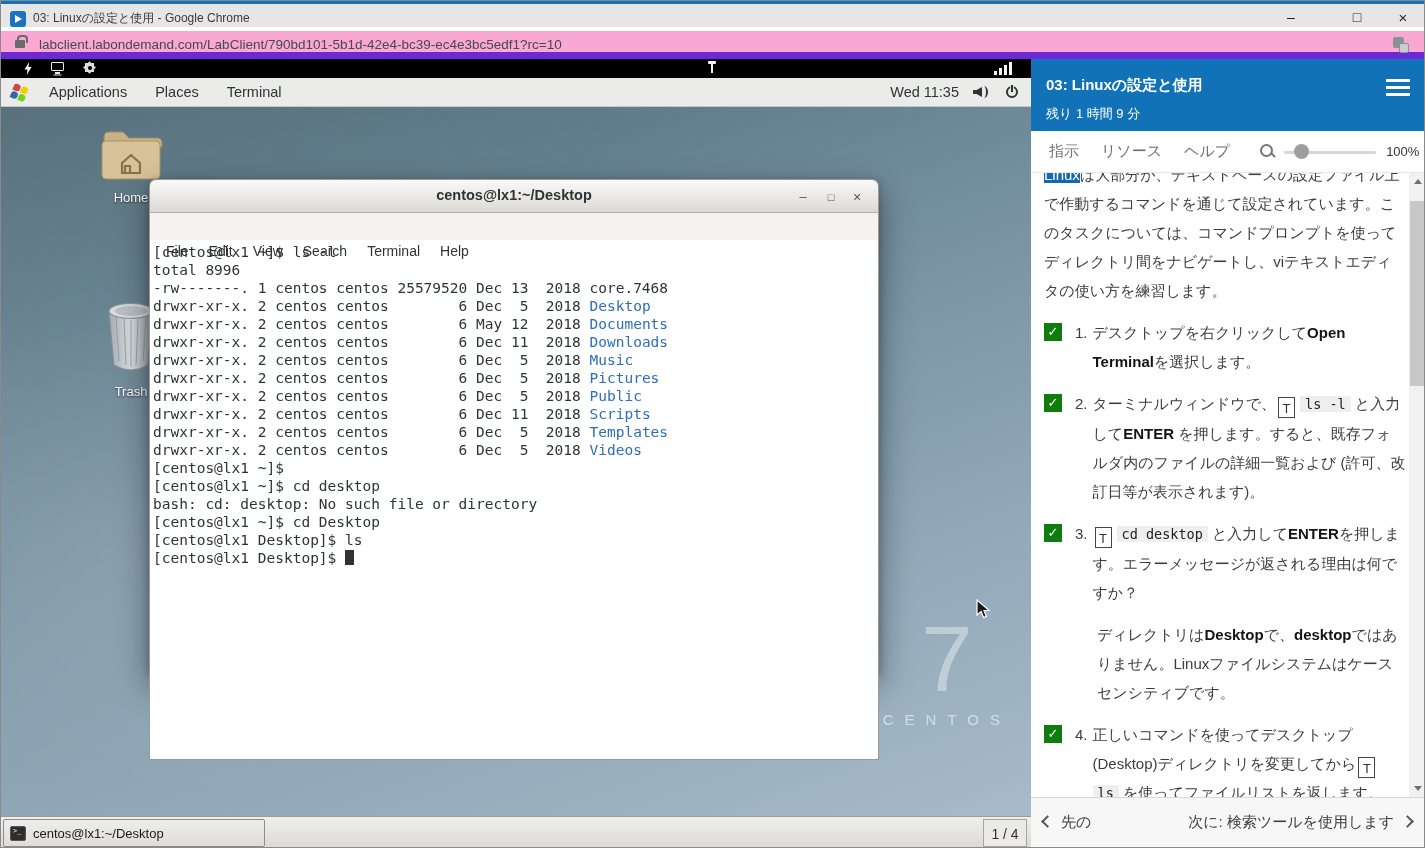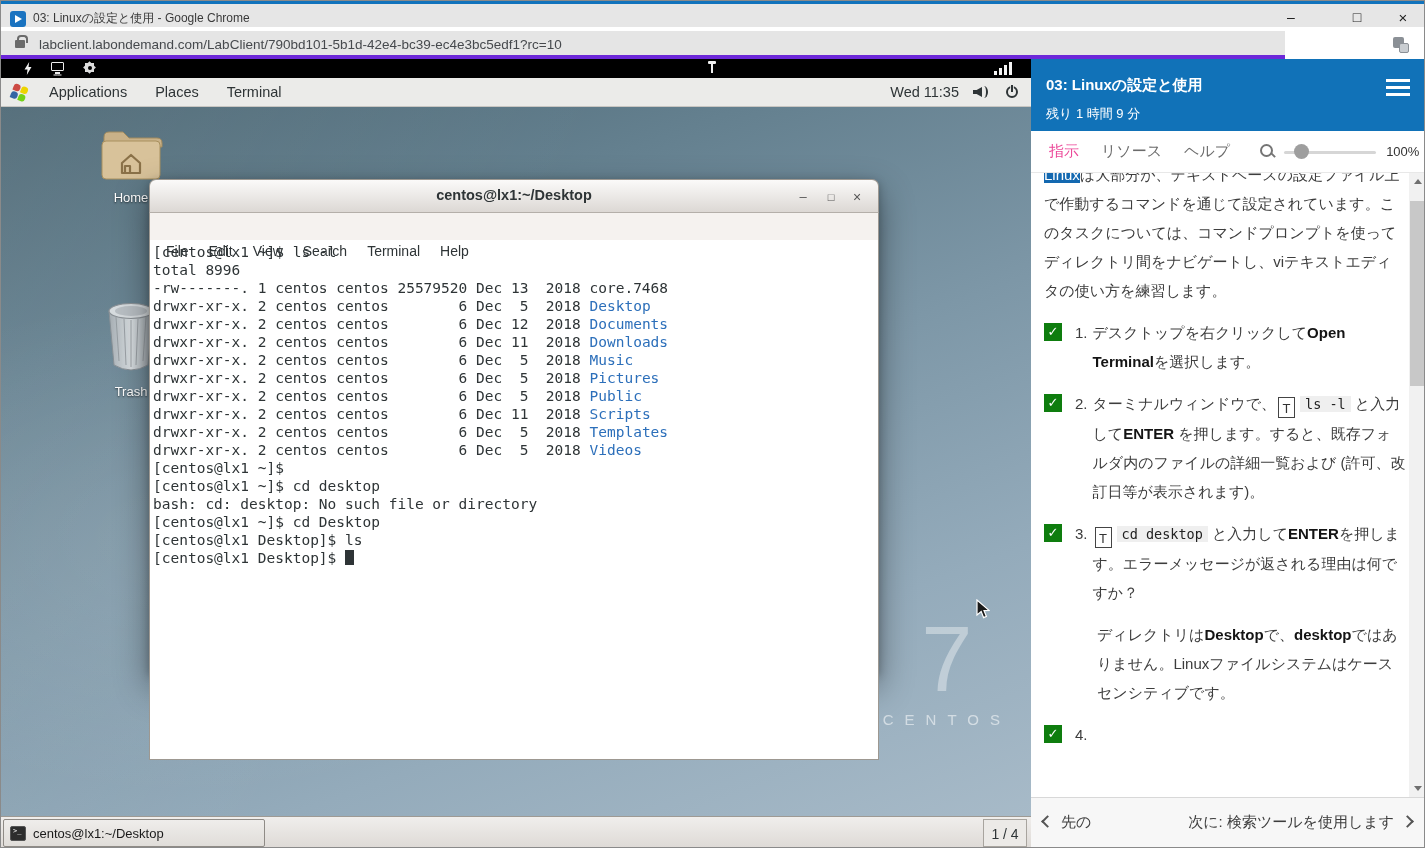--- a/index.html
+++ b/index.html
@@ -9,21 +9,21 @@
 
   
   #titlebar { position:absolute; left:0; top:0; width:1425px; height:26px; background:#e6e6e6; border-top:3px solid #1173bc; }
   #titlebar .fav { position:absolute; left:9px; top:7px; width:16px; height:16px; background:#1a73c0; border-radius:3px; }
   #titlebar .fav::after { content:""; position:absolute; left:5px; top:4px; border-left:7px solid #fff; border-top:4px solid transparent; border-bottom:4px solid transparent; }
   #titlebar .wt { position:absolute; left:32px; top:6px; font-size:12px; color:#3a3a3a; white-space:nowrap; }
   .winbtn { position:absolute; top:0; width:44px; height:27px; text-align:center; line-height:27px; font-size:14px; color:#222; }
   #tb-min { left:1268px; } #tb-max { left:1334px; } #tb-close { left:1380px; font-size:15px; }
 
   
-  #addressbar { position:absolute; left:0; top:30px; width:1284px; height:28px; background:#e5e5e5; border-bottom:4px solid #6d28d9; }
+  #addressbar { position:absolute; left:0; top:30px; width:1425px; height:28px; background:#f9a8d4; border-bottom:7px solid #6d28d9; }
   .lock { position:absolute; left:14px; top:9px; width:10px; height:8px; background:#6b6b6b; border-radius:1px; }
   .lock::before { content:""; position:absolute; left:1.5px; top:-5px; width:7px; height:6px; border:2px solid #6b6b6b; border-bottom:none; border-radius:4px 4px 0 0; }
   #addressbar .url { position:absolute; left:38px; top:6px; font-size:13.5px; color:#46494d; white-space:nowrap; }
   .translate-ic { position:absolute; left:1392px; top:6px; width:16px; height:16px; }
   .translate-ic .sq1 { position:absolute; left:0; top:0; width:11px; height:11px; background:#8b9096; border-radius:2px; }
   .translate-ic .sq2 { position:absolute; left:6px; top:6px; width:10px; height:10px; background:#c9cdd1; border:1px solid #8b9096; border-radius:2px; }
 
   
   #remote { position:absolute; left:0; top:58px; width:1030px; height:790px; }
 
@@ -103,21 +103,21 @@
   #panel-header { position:absolute; left:0; top:0; width:395px; height:80px; background:#1172b8; color:#fff; }
   #panel-header .ptitle { position:absolute; left:15px; top:17px; font-size:15px; font-weight:700; }
   #panel-header .premain { position:absolute; left:15px; top:46px; font-size:13px; }
   .hamburger { position:absolute; right:16px; top:20px; width:24px; height:17px; }
   .hamburger i { position:absolute; left:0; width:24px; height:2.5px; background:#fff; }
   .hamburger i:nth-child(1){top:0;} .hamburger i:nth-child(2){top:7px;} .hamburger i:nth-child(3){top:14px;}
 
   #panel-tabs { position:absolute; left:0; top:72px; width:395px; height:42px; background:#fff; display:flex; align-items:center; border-bottom:1px solid #e8e8e8; }
   #tabs-list { display:flex; }
   #tabs-list .tab { font-size:15px; color:#6b6b6b; margin-left:14px; padding:0 4px; }
-  #tabs-list .tab.active { color:#ec4899; }
+  #tabs-list .tab.active { color:#737373; }
   .mag { position:relative; width:16px; height:16px; margin-left:26px; }
   .mag::before { content:""; position:absolute; left:0; top:0; width:9px; height:9px; border:2px solid #757575; border-radius:50%; }
   .mag::after { content:""; position:absolute; left:10px; top:10px; width:6px; height:2px; background:#757575; transform:rotate(45deg); }
   .zoom-slider { position:relative; width:92px; height:16px; margin-left:8px; }
   .zoom-slider .track { position:absolute; left:0; top:7px; width:92px; height:3px; background:#d6d6d6; border-radius:2px; }
   .zoom-slider .thumb { position:absolute; left:10px; top:0px; width:15px; height:15px; background:#9e9e9e; border-radius:50%; }
   .zoom-pct { margin-left:10px; font-size:13px; color:#333; }
 
   #panel-content { position:absolute; left:0; top:114px; width:395px; height:624px; background:#fff; overflow:hidden; }
   #panel-text { position:absolute; left:13px; top:-13px; width:362px; font-size:15px; line-height:29px; color:#3d3d3d; }
@@ -252,21 +252,21 @@
             <span>View</span>
             <span>Search</span>
             <span>Terminal</span>
             <span>Help</span>
           </div>
         <div id="term-body">
             <div class="tline"><span>[centos@lx1 ~]$ ls -l</span></div>
             <div class="tline"><span>total 8996</span></div>
             <div class="tline"><span>-rw-------. 1 centos centos 25579520 Dec 13  2018 core.7468</span></div>
             <div class="tline"><span>drwxr-xr-x. 2 centos centos        6 Dec  5  2018 </span><span class="dir">Desktop</span></div>
-            <div class="tline"><span>drwxr-xr-x. 2 centos centos        6 Dec 12  2018 </span><span class="dir">Documents</span></div>
+            <div class="tline"><span>drwxr-xr-x. 2 centos centos        6 May 12  2018 </span><span class="dir">Documents</span></div>
             <div class="tline"><span>drwxr-xr-x. 2 centos centos        6 Dec 11  2018 </span><span class="dir">Downloads</span></div>
             <div class="tline"><span>drwxr-xr-x. 2 centos centos        6 Dec  5  2018 </span><span class="dir">Music</span></div>
             <div class="tline"><span>drwxr-xr-x. 2 centos centos        6 Dec  5  2018 </span><span class="dir">Pictures</span></div>
             <div class="tline"><span>drwxr-xr-x. 2 centos centos        6 Dec  5  2018 </span><span class="dir">Public</span></div>
             <div class="tline"><span>drwxr-xr-x. 2 centos centos        6 Dec 11  2018 </span><span class="dir">Scripts</span></div>
             <div class="tline"><span>drwxr-xr-x. 2 centos centos        6 Dec  5  2018 </span><span class="dir">Templates</span></div>
             <div class="tline"><span>drwxr-xr-x. 2 centos centos        6 Dec  5  2018 </span><span class="dir">Videos</span></div>
             <div class="tline"><span>[centos@lx1 ~]$</span></div>
             <div class="tline"><span>[centos@lx1 ~]$ cd desktop</span></div>
             <div class="tline"><span>bash: cd: desktop: No such file or directory</span></div>
@@ -331,20 +331,21 @@
             </div>
             <div class="step">
               <span class="chk checked">✓</span>
               <span class="snum">3.</span>
               <span class="sbody"><span class="ticon">T</span><code>cd desktop</code><span> と入力して</span><b>ENTER</b><span>を押します。エラーメッセージが返される理由は何ですか？</span></span>
             </div>
             <div class="step-note"><span>ディレクトリは</span><b>Desktop</b><span>で、</span><b>desktop</b><span>ではありません。Linuxファイルシステムはケースセンシティブです。</span></div>
             <div class="step">
               <span class="chk checked">✓</span>
               <span class="snum">4.</span>
+              <span class="sbody"><span>正しいコマンドを使ってデスクトップ(Desktop)ディレクトリを変更してから</span><span class="ticon">T</span><code>ls</code><span> を使ってファイルリストを返します。</span></span>
             </div>
           </div>
       </div>
       <div id="pscroll">
         <span class="sarrow up"></span>
         <span id="pthumb"></span>
         <span class="sarrow down"></span>
       </div>
     </div>
 

